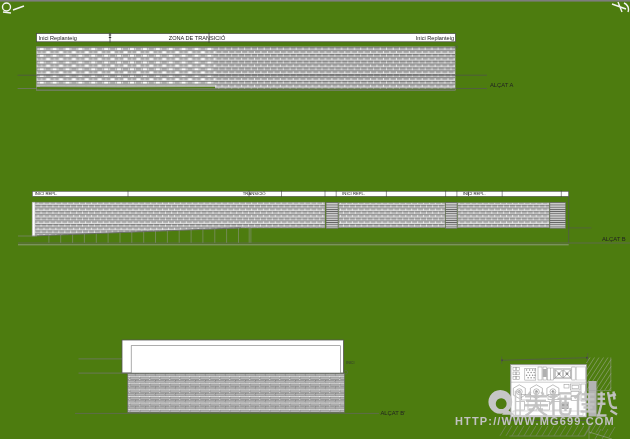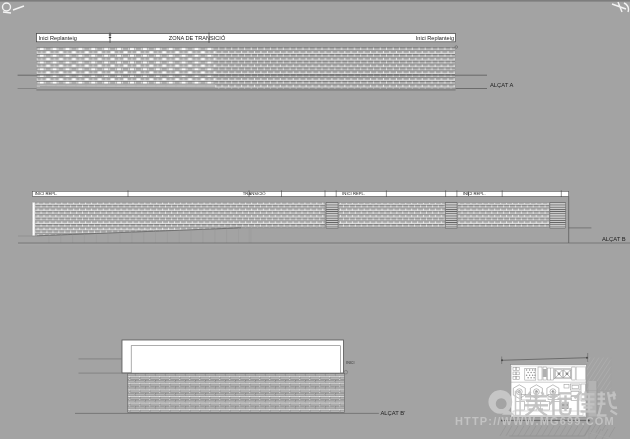--- a/index.html
+++ b/index.html
@@ -1,16 +1,16 @@
 <!DOCTYPE html>
 <html><head>
 <meta charset="utf-8">
 <style>
 html,body{margin:0;padding:0;background:#ffffff;}
-#page{position:relative;width:630px;height:439px;overflow:hidden;background:#a3a3a3;
+#page{position:relative;width:630px;height:439px;overflow:hidden;background:#4d7c0f;
 font-family:"Liberation Sans", sans-serif;text-decoration:underline;}
 svg{display:block}
 </style>
 </head>
 <body>
 <div id="page">
 <svg width="630" height="439" viewBox="0 0 630 439">
 <defs>
 
 <pattern id="pA" width="12.9" height="6.74" patternUnits="userSpaceOnUse">

